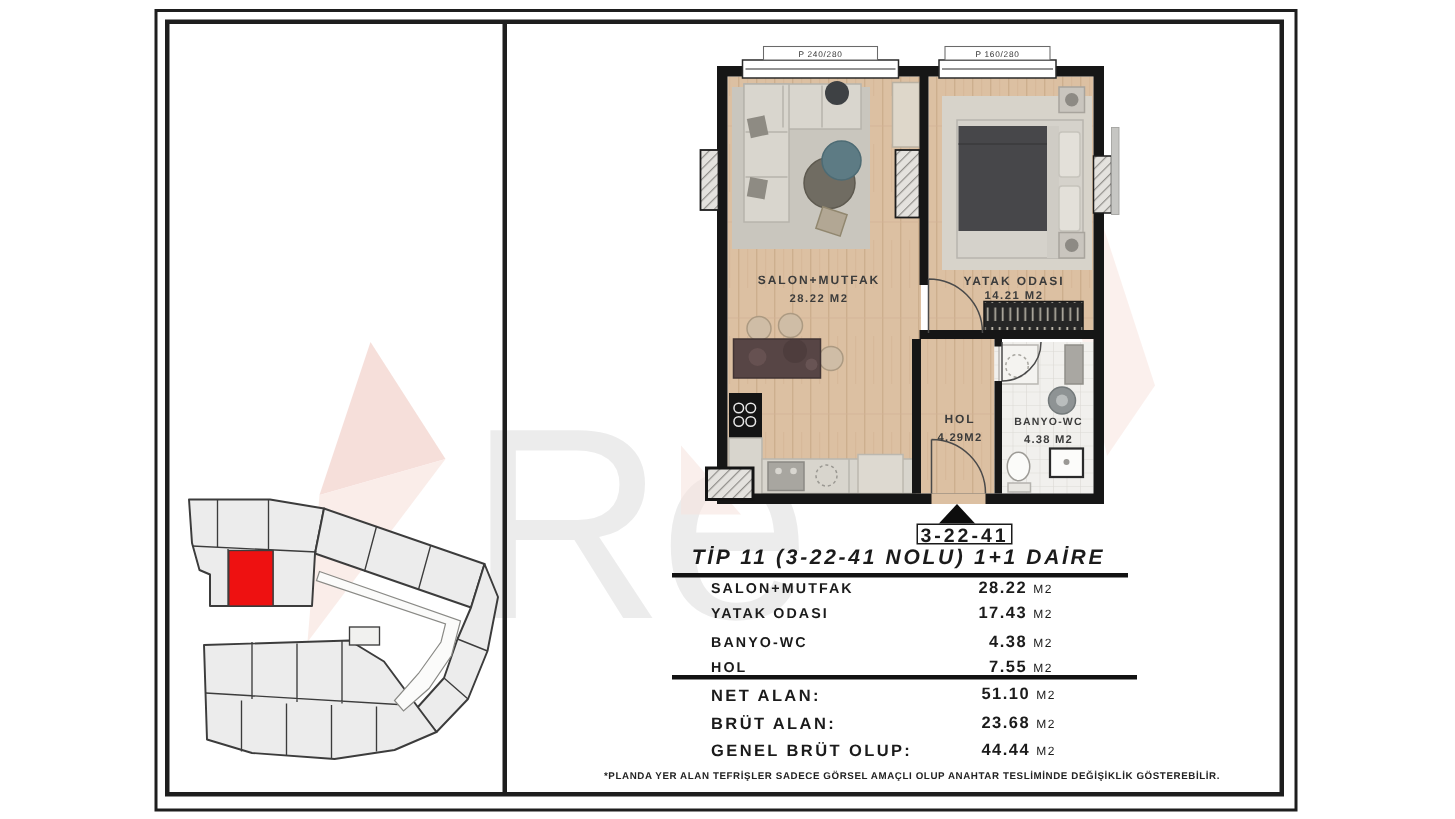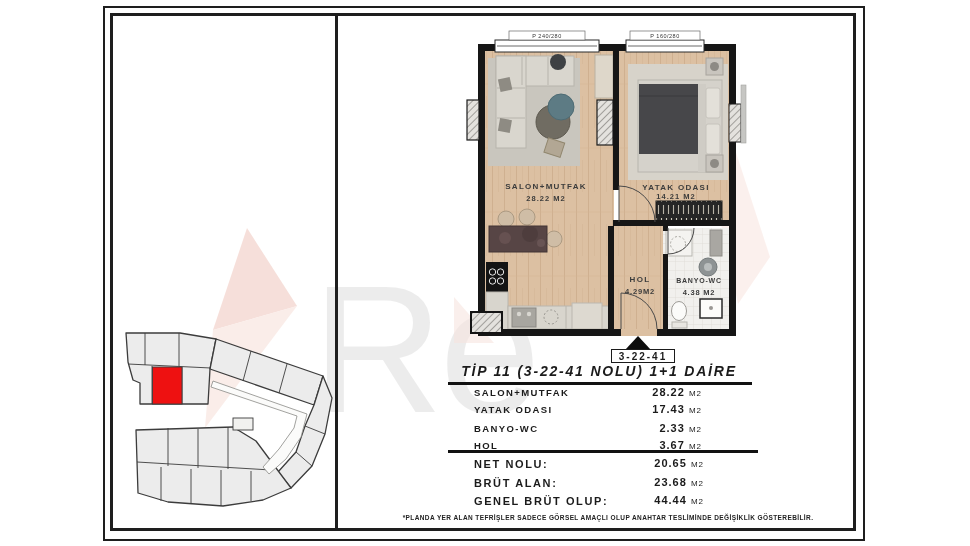--- a/index.html
+++ b/index.html
@@ -14,21 +14,21 @@
   .frame-outer{left:103px;top:6px;width:762px;height:535px;border:2px solid #1e1e1e;
                box-sizing:border-box;z-index:3;pointer-events:none;}
   .frame-inner{left:110px;top:13px;width:746px;height:518px;border:3px solid #1e1e1e;
                box-sizing:border-box;z-index:3;pointer-events:none;}
   .divider{left:335px;top:14px;width:3px;height:516px;background:#1e1e1e;z-index:3;}
   .site-plan{left:113px;top:320px;width:230px;height:195px;z-index:2;}
   .floor-plan{left:450px;top:28px;width:312px;height:330px;z-index:2;}
   
   .marker-box{left:611px;top:349px;width:64px;height:14px;border:1.5px solid #1b1b1b;
               background:#fff;z-index:4;display:flex;align-items:center;justify-content:center;
-              font-size:10px;font-weight:700;letter-spacing:2px;box-sizing:border-box;text-align:right;}
+              font-size:13px;font-weight:700;letter-spacing:2px;box-sizing:border-box;text-align:right;}
   
   .t-title{left:448px;top:363px;width:302px;text-align:center;font-size:14px;font-weight:700;
            letter-spacing:1.8px;z-index:2;white-space:nowrap;font-style:italic;}
   .rule{background:#121212;z-index:2;height:2.5px;}
   .rule1{left:448px;top:382px;width:304px;}
   .rule2{left:448px;top:450px;width:310px;}
   .t-row{left:448px;width:308px;height:13px;z-index:2;}
   .t-label{position:absolute;left:26px;top:0;font-size:9.5px;font-weight:600;letter-spacing:1.4px;white-space:nowrap;}
   .t-val{position:absolute;right:54px;top:-1px;font-size:11px;font-weight:600;letter-spacing:1px;white-space:nowrap;}
   .t-unit{font-size:8px;font-weight:400;}
@@ -242,32 +242,32 @@
 <div class="abs t-row" style="top:387px">
   <span class="t-label">SALON+MUTFAK</span>
   <span class="t-val"><span>28.22</span> <span class="t-unit">M2</span></span>
 </div>
 <div class="abs t-row" style="top:404px">
   <span class="t-label">YATAK ODASI</span>
   <span class="t-val"><span>17.43</span> <span class="t-unit">M2</span></span>
 </div>
 <div class="abs t-row" style="top:423px">
   <span class="t-label">BANYO-WC</span>
-  <span class="t-val"><span>2.33</span> <span class="t-unit">M2</span></span>
+  <span class="t-val"><span>4.38</span> <span class="t-unit">M2</span></span>
 </div>
 <div class="abs t-row" style="top:440px">
   <span class="t-label">HOL</span>
-  <span class="t-val"><span>3.67</span> <span class="t-unit">M2</span></span>
+  <span class="t-val"><span>7.55</span> <span class="t-unit">M2</span></span>
 </div>
 
 <div class="abs rule rule2"></div>
 
 <div class="abs t-row tot-row" style="top:458px">
-  <span class="t-label">NET NOLU:</span>
-  <span class="t-val"><span>20.65</span> <span class="t-unit">M2</span></span>
+  <span class="t-label">NET ALAN:</span>
+  <span class="t-val"><span>51.10</span> <span class="t-unit">M2</span></span>
 </div>
 <div class="abs t-row tot-row" style="top:477px">
   <span class="t-label">BRÜT ALAN:</span>
   <span class="t-val"><span>23.68</span> <span class="t-unit">M2</span></span>
 </div>
 <div class="abs t-row tot-row" style="top:495px">
   <span class="t-label">GENEL BRÜT OLUP:</span>
   <span class="t-val"><span>44.44</span> <span class="t-unit">M2</span></span>
 </div>
 

